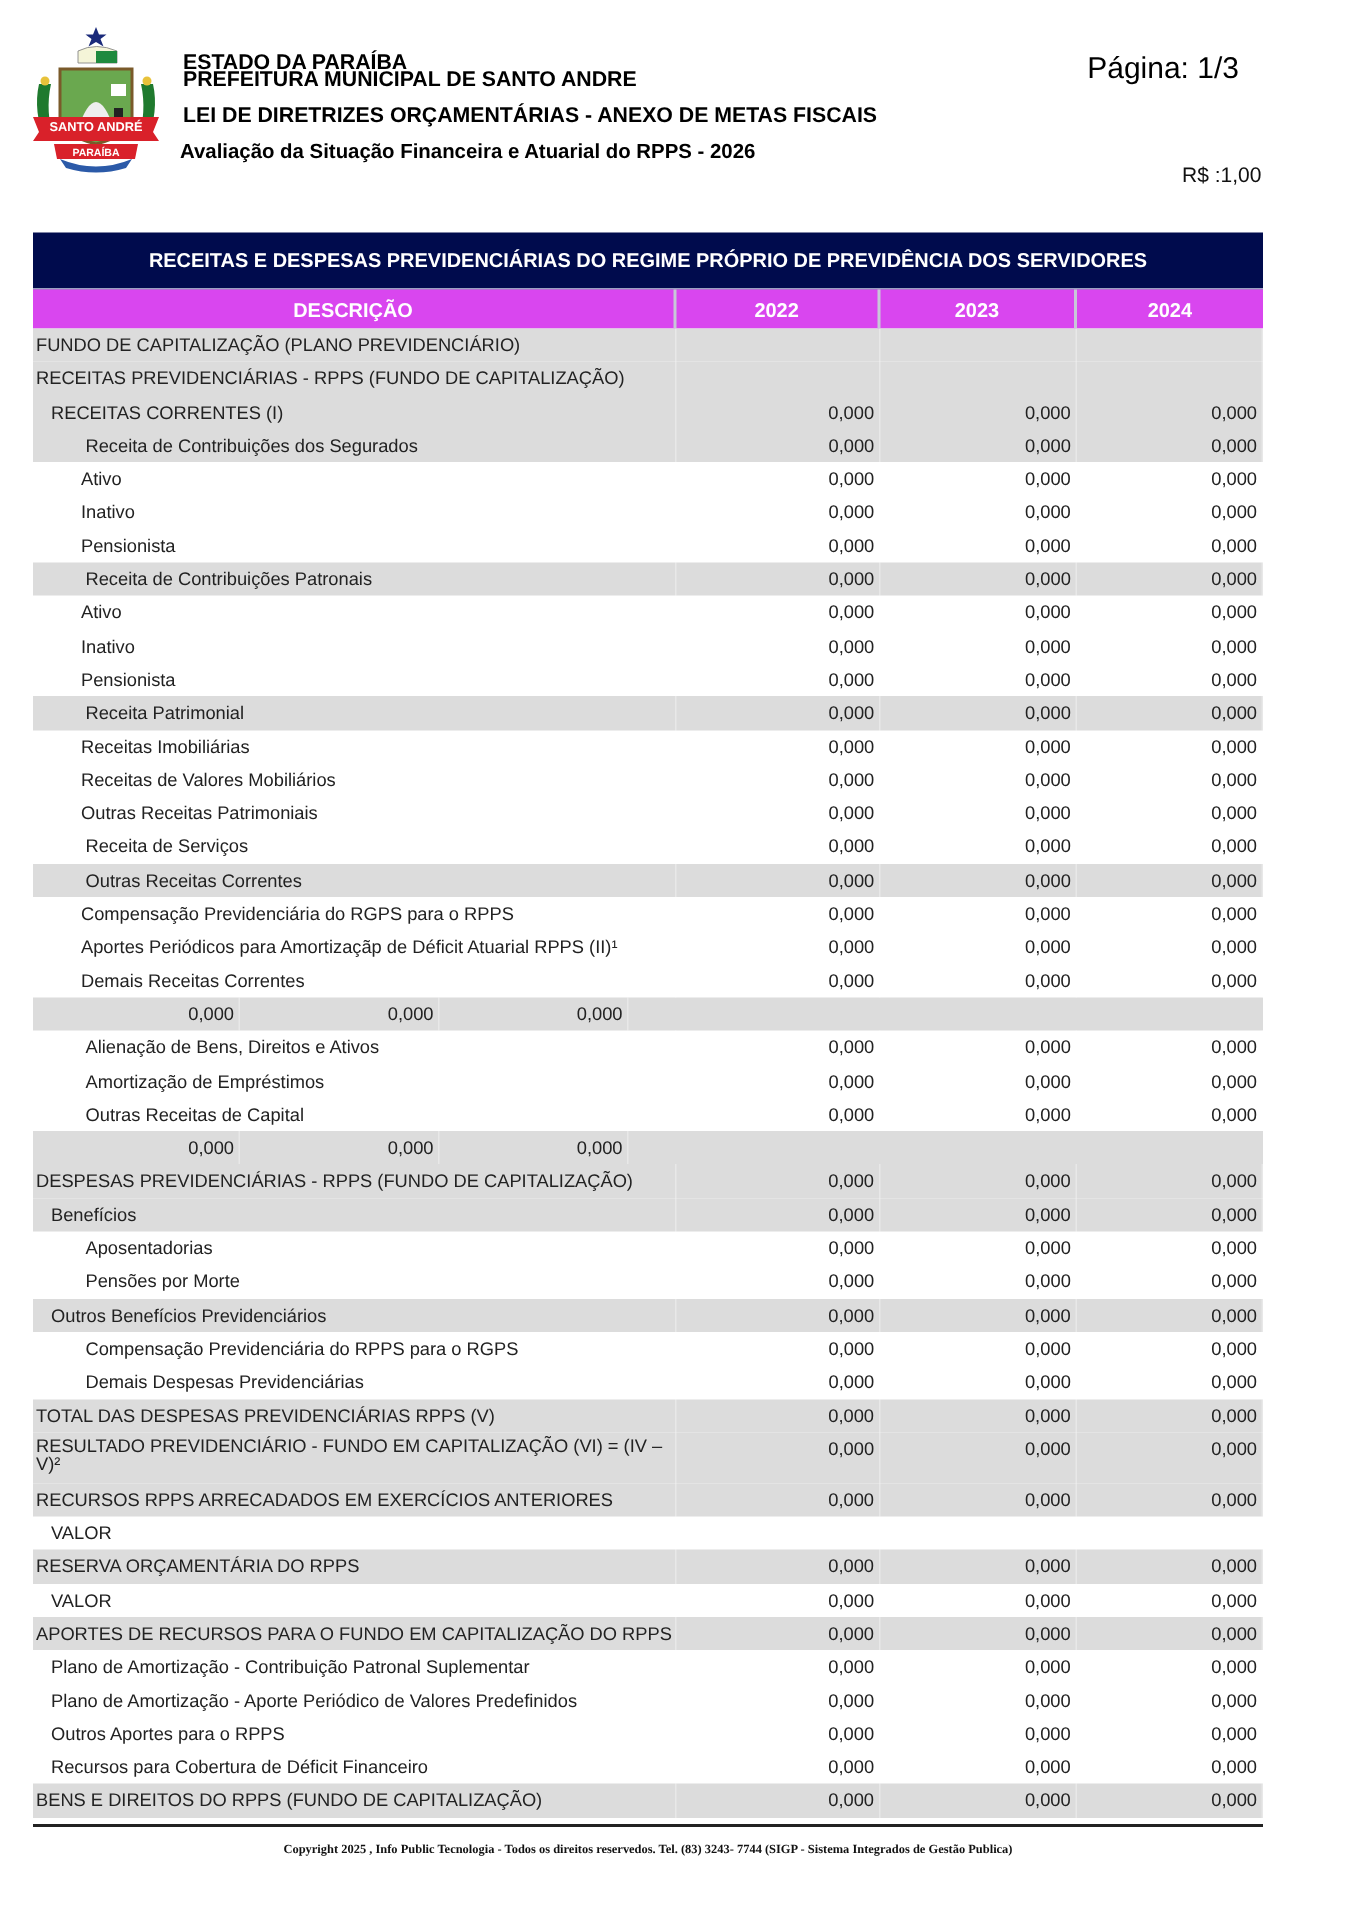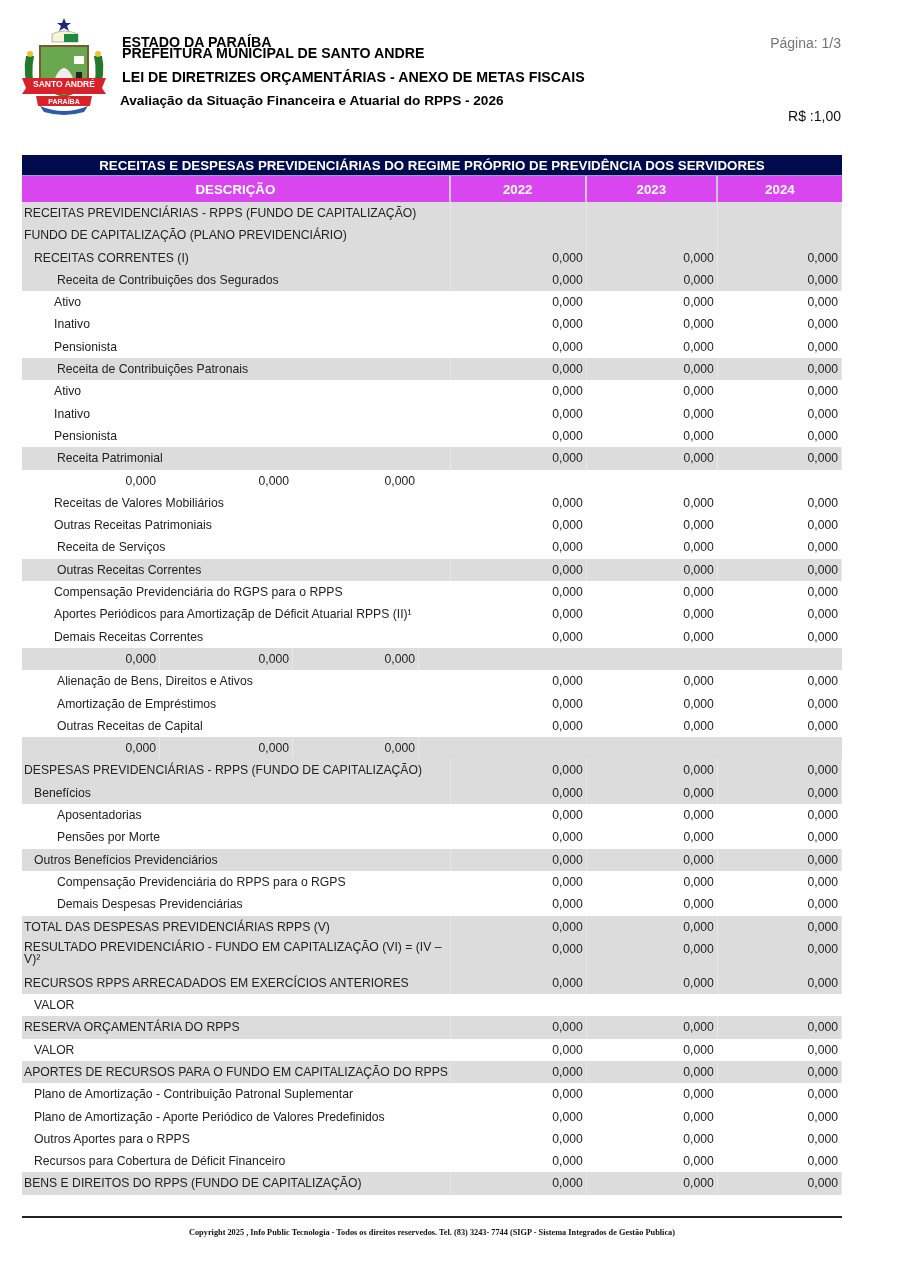--- a/index.html
+++ b/index.html
@@ -7,25 +7,25 @@
   body { position: relative; font-family: "Liberation Sans", sans-serif; color: #111; overflow: hidden; }
 
   .logo { position: absolute; left: 18px; top: 16px; width: 92px; height: 100px; }
 
   .hdr-line { position: absolute; left: 122px; font-weight: bold; font-size: 14.2px; color: #000; white-space: nowrap; }
   .hdr-1 { top: 34px; }
   .hdr-2 { top: 45px; }
   .hdr-3 { top: 69px; }
   .hdr-4 { top: 93px; left: 120px; font-size: 13.6px; }
 
-  .page-no { position: absolute; right: 59px; top: 35px; font-size: 14px; color: #737373; }
+  .page-no { position: absolute; right: 74px; top: 35px; font-size: 20px; color: #000000; }
   .currency { position: absolute; right: 59px; top: 108px; font-size: 14px; color: #111; }
 
   .table { position: absolute; left: 22px; top: 155px; width: 820px; }
-  .title-bar { height: 21px; background: #000b4d; color: #fff; font-weight: bold; font-size: 13.3px;
+  .title-bar { height: 38px; background: #000b4d; color: #fff; font-weight: bold; font-size: 13.3px;
                display: flex; align-items: center; justify-content: center; border-bottom: 1px solid #9aa0c0; }
   .col-hdr { display: flex; height: 26px; background: #d946ef; color: #fff; font-weight: bold; font-size: 13.3px; }
   .col-hdr > div { display: flex; align-items: center; justify-content: center; border-right: 2px solid #c8c8d8; }
   .col-hdr > div:last-child { border-right: none; }
 
   .c-desc { width: 435px; }
   .c-2022 { width: 138px; }
   .c-2023 { width: 133px; }
   .c-2024 { width: 126px; }
 
@@ -86,32 +86,32 @@
 <div class="table">
   <div class="title-bar">RECEITAS E DESPESAS PREVIDENCIÁRIAS DO REGIME PRÓPRIO DE PREVIDÊNCIA DOS SERVIDORES</div>
   <div class="col-hdr">
     <div class="c-desc">DESCRIÇÃO</div>
     <div class="c-2022">2022</div>
     <div class="c-2023">2023</div>
     <div class="c-2024">2024</div>
   </div>
   <div id="tbody">
       <div class="row shade">
+        <div class="c-desc ind0">FUNDO DE CAPITALIZAÇÃO (PLANO PREVIDENCIÁRIO)</div>
+        <div class="c-2022 num"></div>
+        <div class="c-2023 num"></div>
+        <div class="c-2024 num"></div>
+      </div>
+      <div class="row shade">
         <div class="c-desc ind0">RECEITAS PREVIDENCIÁRIAS - RPPS (FUNDO DE CAPITALIZAÇÃO)</div>
         <div class="c-2022 num"></div>
         <div class="c-2023 num"></div>
         <div class="c-2024 num"></div>
       </div>
       <div class="row shade">
-        <div class="c-desc ind0">FUNDO DE CAPITALIZAÇÃO (PLANO PREVIDENCIÁRIO)</div>
-        <div class="c-2022 num"></div>
-        <div class="c-2023 num"></div>
-        <div class="c-2024 num"></div>
-      </div>
-      <div class="row shade">
         <div class="c-desc ind1">RECEITAS CORRENTES (I)</div>
         <div class="c-2022 num">0,000</div>
         <div class="c-2023 num">0,000</div>
         <div class="c-2024 num">0,000</div>
       </div>
       <div class="row shade">
         <div class="c-desc ind2">Receita de Contribuições dos Segurados</div>
         <div class="c-2022 num">0,000</div>
         <div class="c-2023 num">0,000</div>
         <div class="c-2024 num">0,000</div>
@@ -158,20 +158,21 @@
         <div class="c-2023 num">0,000</div>
         <div class="c-2024 num">0,000</div>
       </div>
       <div class="row shade">
         <div class="c-desc ind2">Receita Patrimonial</div>
         <div class="c-2022 num">0,000</div>
         <div class="c-2023 num">0,000</div>
         <div class="c-2024 num">0,000</div>
       </div>
       <div class="row">
+        <div class="c-desc ind3">Receitas Imobiliárias</div>
         <div class="c-2022 num">0,000</div>
         <div class="c-2023 num">0,000</div>
         <div class="c-2024 num">0,000</div>
       </div>
       <div class="row">
         <div class="c-desc ind3">Receitas de Valores Mobiliários</div>
         <div class="c-2022 num">0,000</div>
         <div class="c-2023 num">0,000</div>
         <div class="c-2024 num">0,000</div>
       </div>

